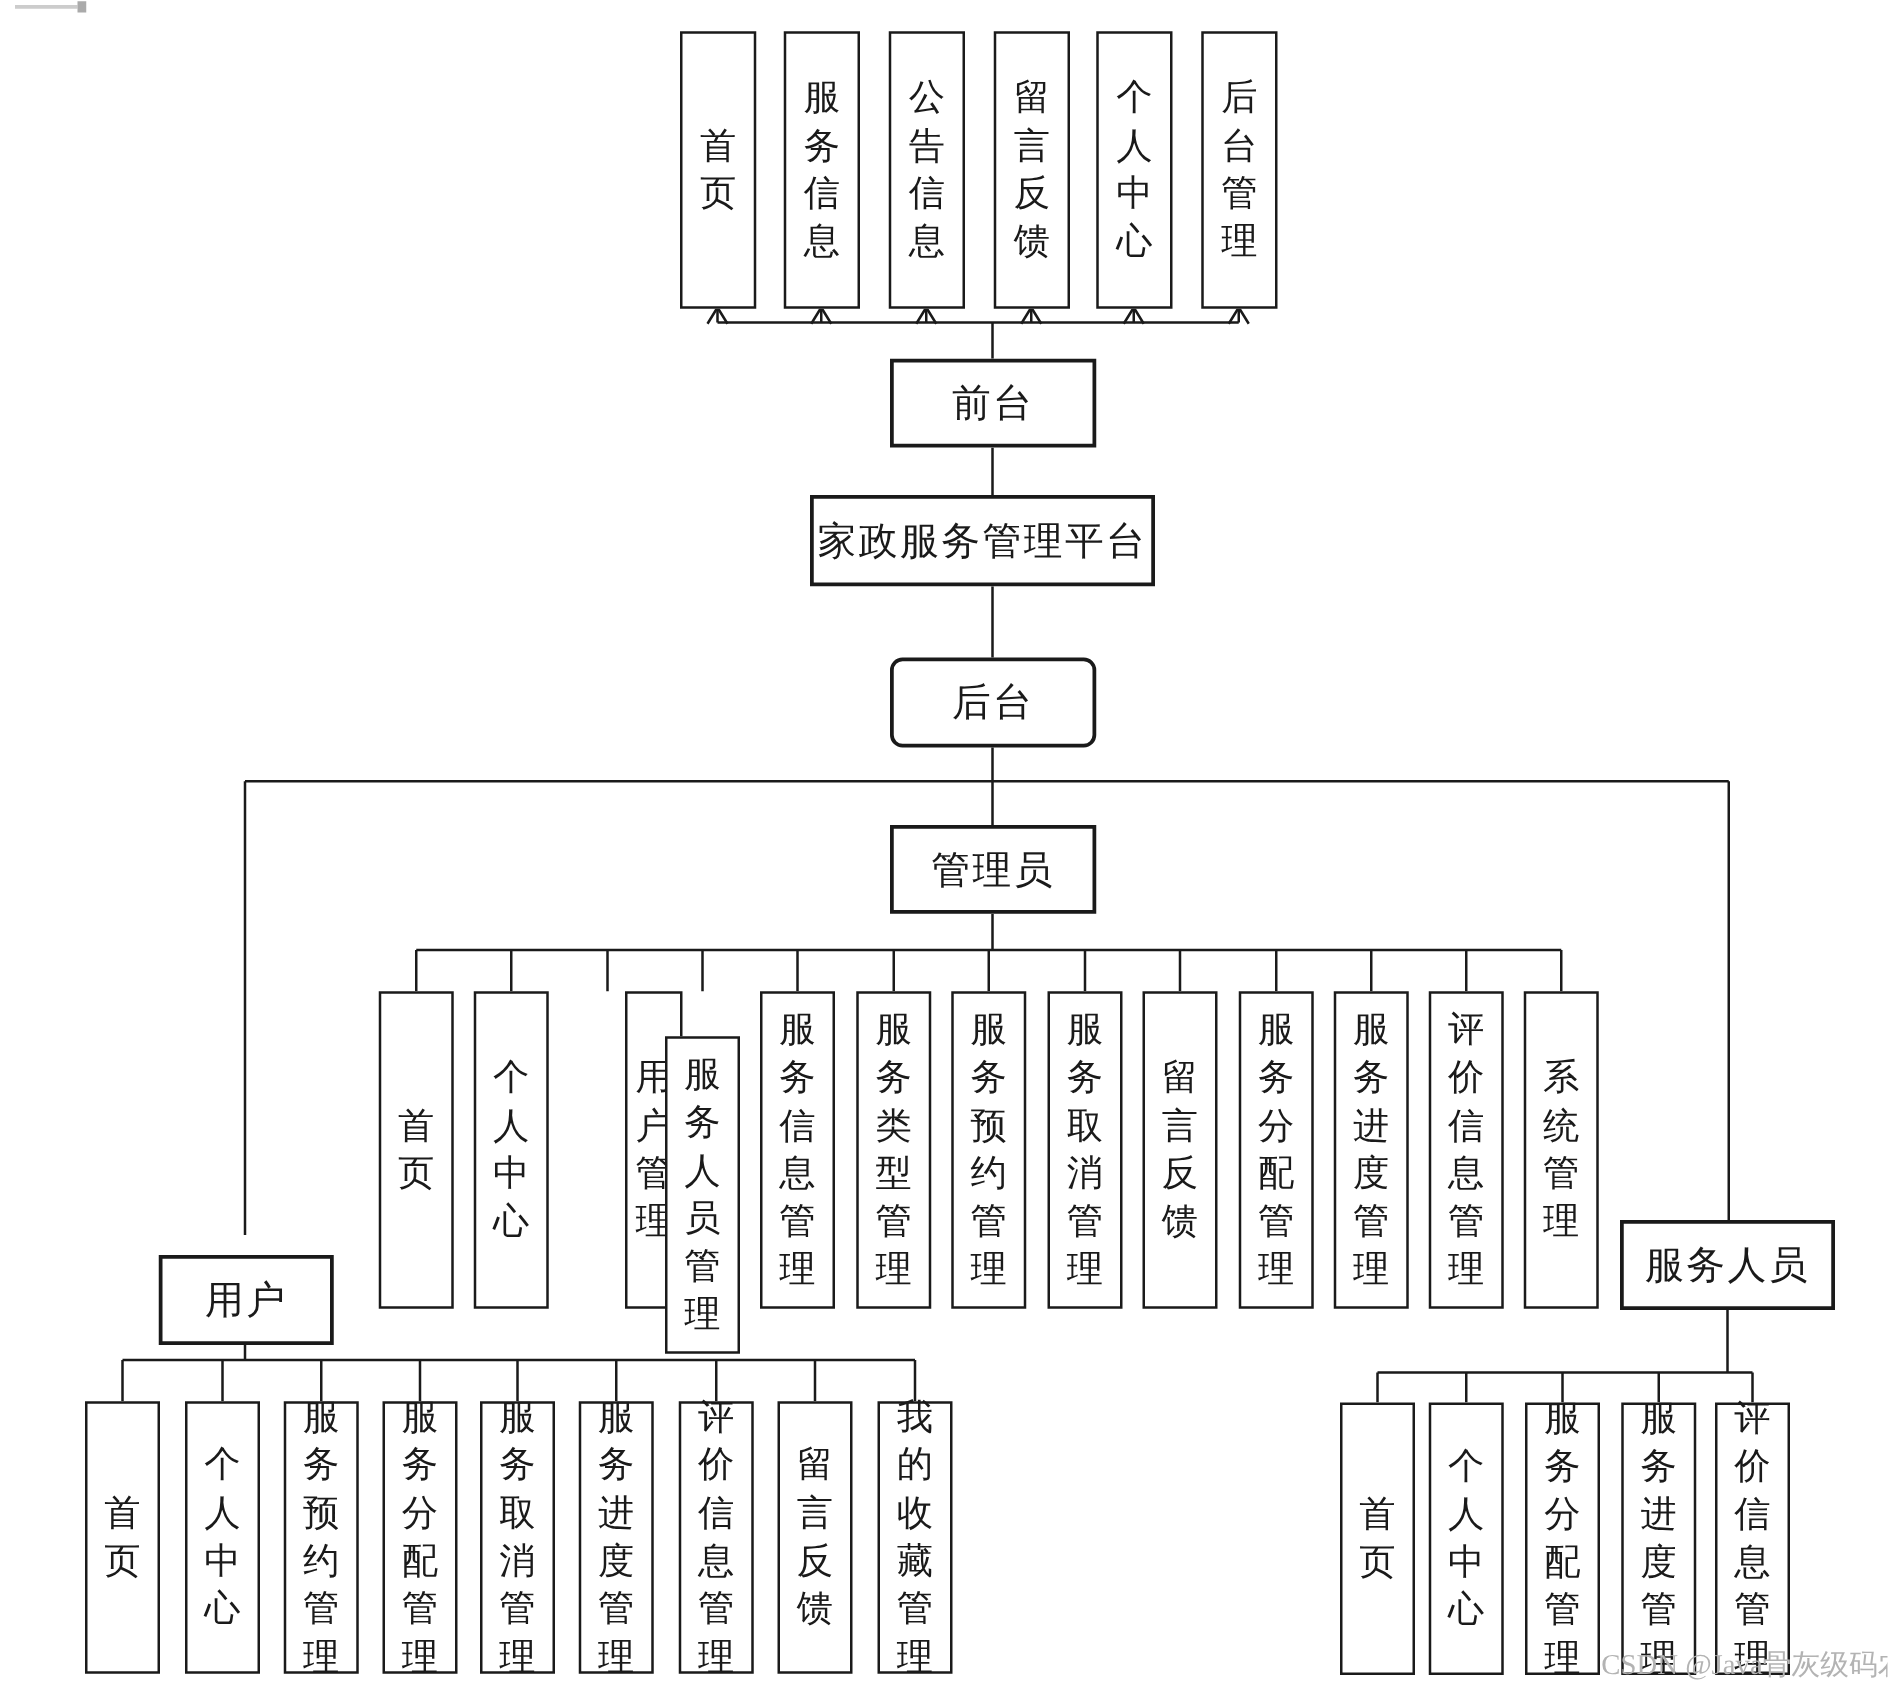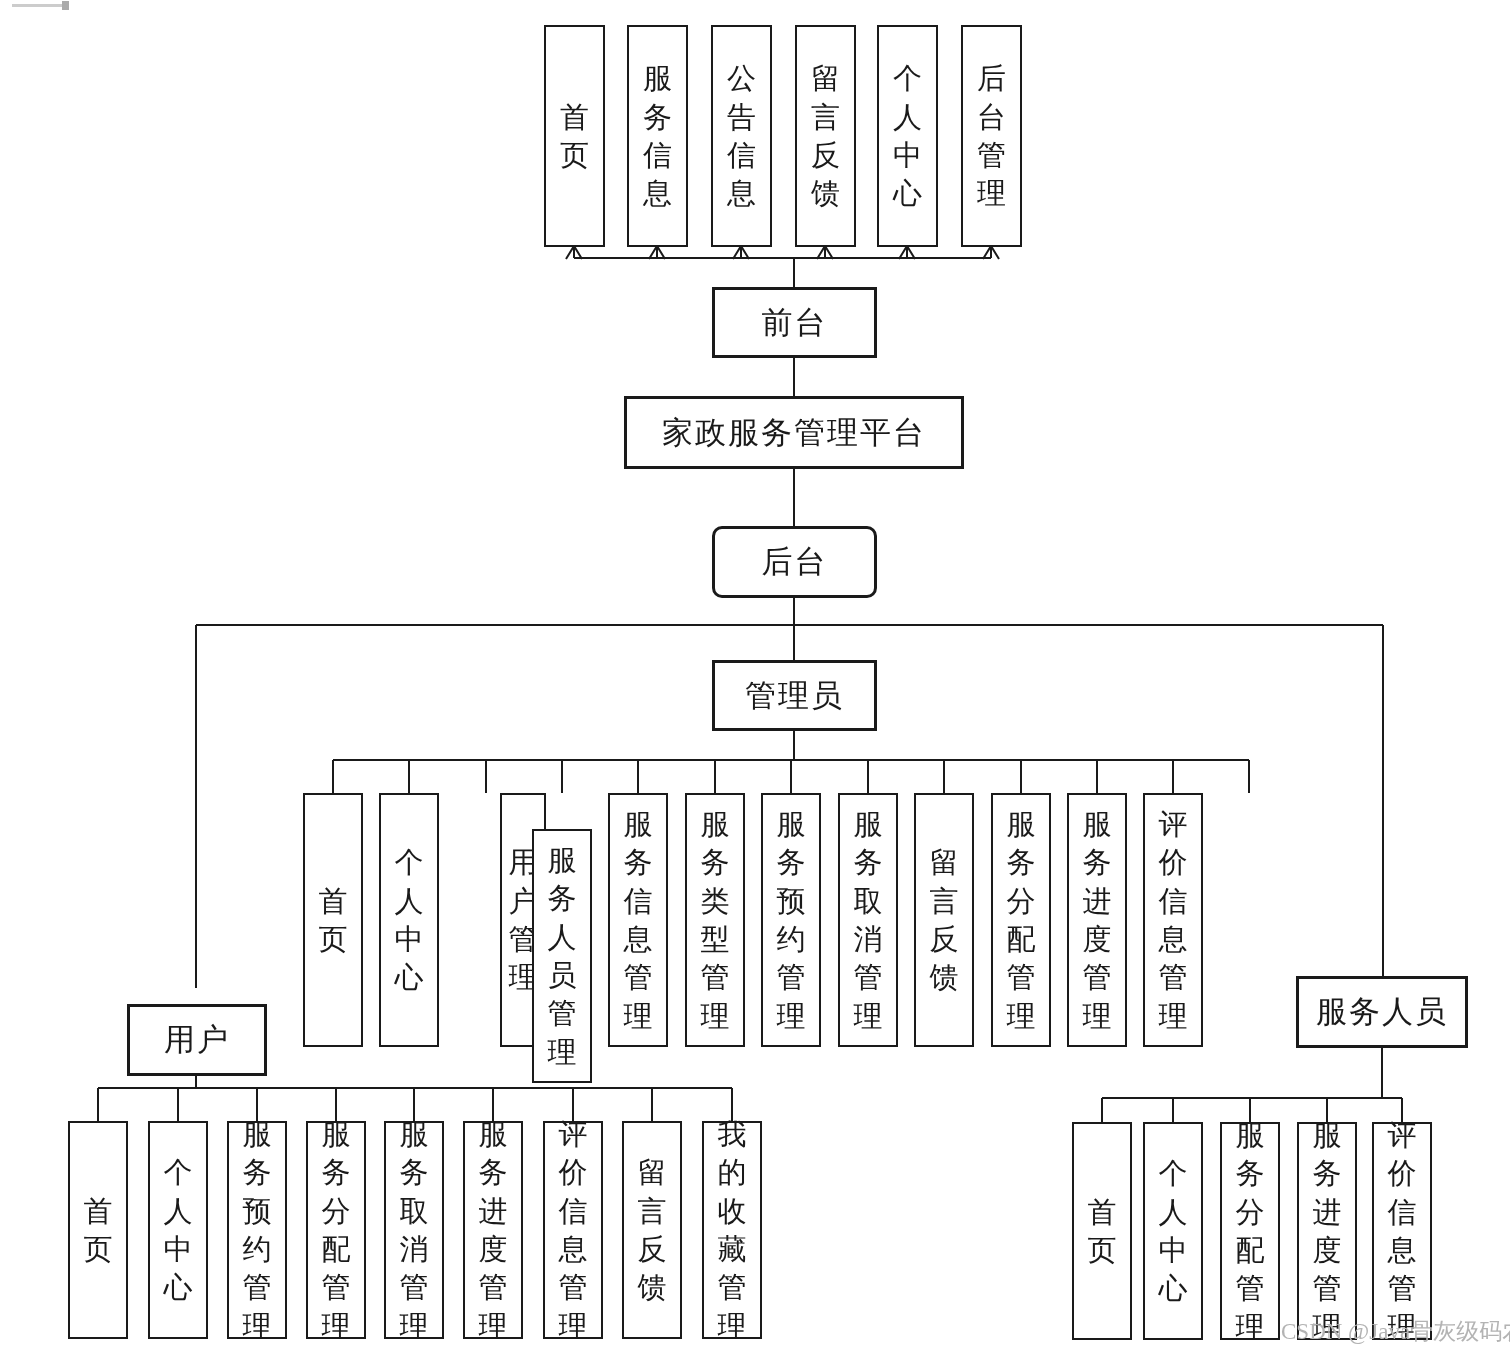--- a/index.html
+++ b/index.html
@@ -59,21 +59,21 @@
   <div class="node" style="left:877px;top:25px;width:61px;height:222px;">
       <span class="label-v">个人中心</span>
     </div>
   <div class="node node-main" style="left:712px;top:287px;width:165px;height:71px;">
       <span class="label-h">前台</span>
     </div>
 
   <div class="node" style="left:961px;top:25px;width:61px;height:222px;">
       <span class="label-v">后台管理</span>
     </div>
-  <div class="node node-main" style="left:624px;top:396px;width:340px;height:73px;">
+  <div class="node node-main" style="left:648px;top:396px;width:276px;height:73px;">
       <span class="label-h">家政服务管理平台</span>
     </div>
   <div class="node node-main" style="left:712px;top:526px;width:165px;height:72px;border-radius:10px;">
       <span class="label-h">后台</span>
     </div>
   <div class="node node-main" style="left:712px;top:660px;width:165px;height:71px;">
       <span class="label-h">管理员</span>
     </div>
   <div class="node node-main" style="left:127px;top:988px;width:140px;height:72px;margin-top:16px;">
       <span class="label-h">用户</span>
@@ -110,20 +110,23 @@
       <span class="label-v">留言反馈</span>
     </div>
   <div class="node" style="left:991px;top:793px;width:60px;height:254px;">
       <span class="label-v">服务分配管理</span>
     </div>
   <div class="node" style="left:1067px;top:793px;width:60px;height:254px;">
       <span class="label-v">服务进度管理</span>
     </div>
   <div class="node" style="left:1143px;top:793px;width:60px;height:254px;">
       <span class="label-v">评价信息管理</span>
+    </div>
+  <div class="node" style="left:1219px;top:793px;width:60px;height:254px;">
+      <span class="label-v">系统管理</span>
     </div>
 
   <div class="node" style="left:68px;top:1121px;width:60px;height:218px;">
       <span class="label-v">首页</span>
     </div>
   <div class="node" style="left:148px;top:1121px;width:60px;height:218px;">
       <span class="label-v">个人中心</span>
     </div>
   <div class="node" style="left:227px;top:1121px;width:60px;height:218px;">
       <span class="label-v">服务预约管理</span>

